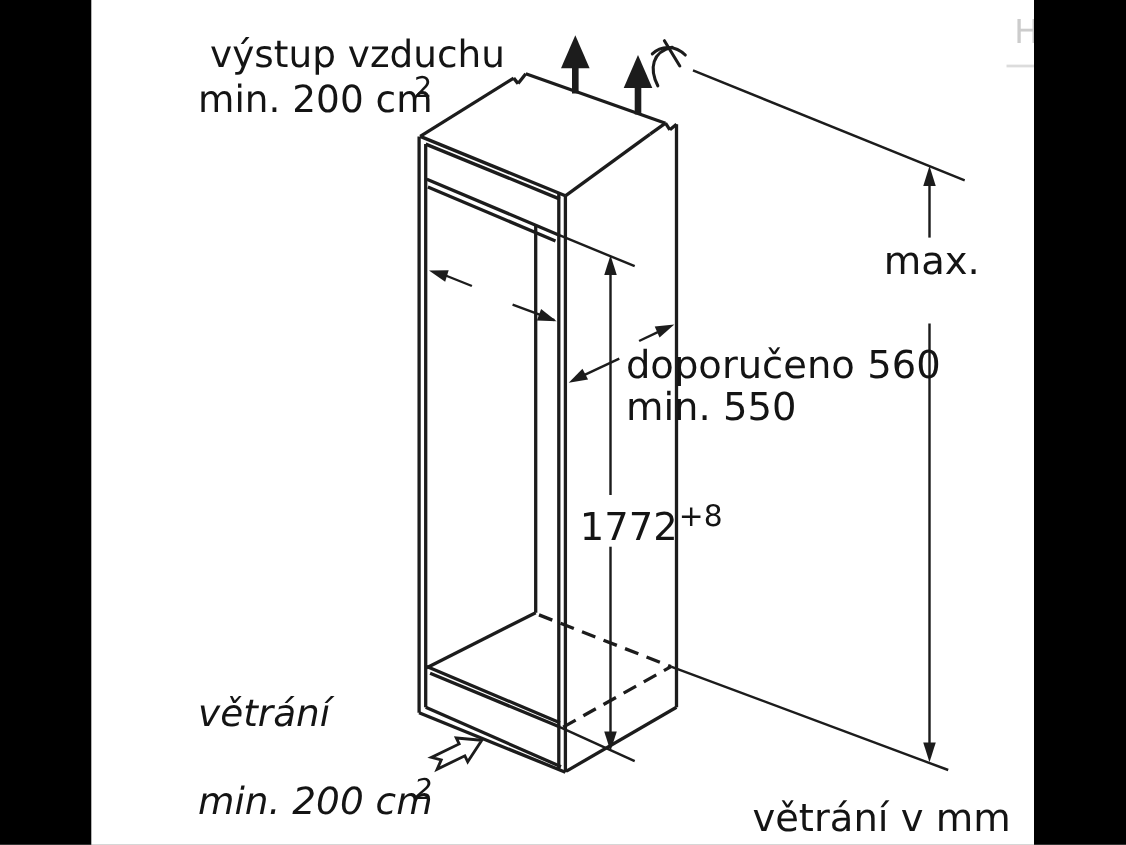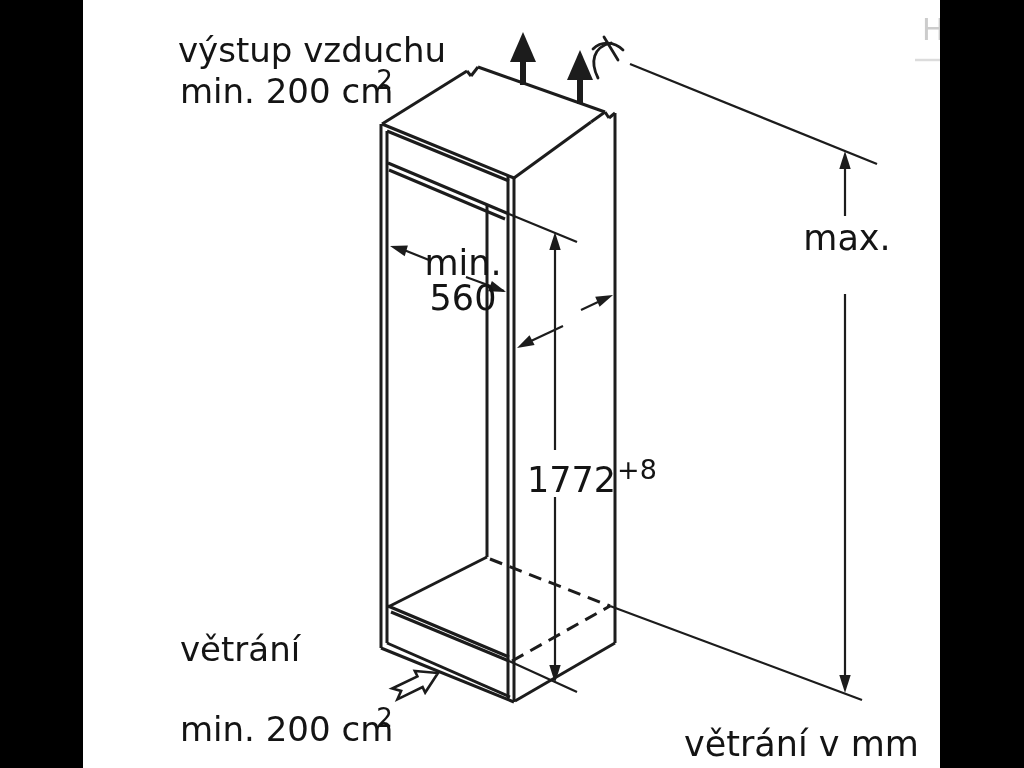--- a/index.html
+++ b/index.html
@@ -143,40 +143,40 @@
       <path class="sym" d="M 598 78 C 590 62 593 47 611 43"></path>
       <path class="sym" d="M 604 37 L 618 60"></path>
       <path class="sym" d="M 593 49 C 601 41 614 41 623 50"></path>
     </g>
 
     <polygon class="openarrow" points="438,673 425.2,692.5 422.6,687.1 397.4,699.3 401.1,690.9 392.2,688.5 417.4,676.3 414.8,670.9"></polygon>
 
     <line class="gray" x1="915" y1="60" x2="940" y2="60"></line>
   </svg>
 
-  <div class="lbl" style="left:95px;top:30px;">výstup vzduchu</div>
+  <div class="lbl" style="left:108px;top:30px;">výstup vzduchu</div>
   <div class="lbl" style="left:97px;top:71px;">
     <span>min. 200 cm</span><span class="sup">2</span>
   </div>
 
-  <div class="lbl dim center" style="left:334px;top:246px;width:92px;line-height:35px;">
-    <span>min.</span><br>
-    <span>560</span>
+
+  <div class="lbl dim" style="left:486px;top:314px;line-height:38px;">
+    <span>doporučeno 560</span><br>
+    <span>min. 550</span>
   </div>
-
 
   <div class="lbl dim" style="left:432px;top:460px;margin-left:12px;">
     <span>1772</span><span class="tol">+8</span>
   </div>
 
   <div class="lbl dim center" style="left:710px;top:220px;width:108px;line-height:36px;">
     <span>max.</span><br>
   </div>
 
-  <div class="lbl" style="left:97px;top:629px;line-height:40px;">
+  <div class="lbl" style="left:97px;top:629px;line-height:40px;font-style:italic;">
     <span>větrání</span><br>
     <br>
     <span>min. 200 cm</span><span class="sup">2</span>
   </div>
 
   <div class="lbl dim" style="left:601px;top:724px;">větrání v mm</div>
 
   <div class="watermark" style="left:839px;top:12px;">H</div>
 </div>
 

